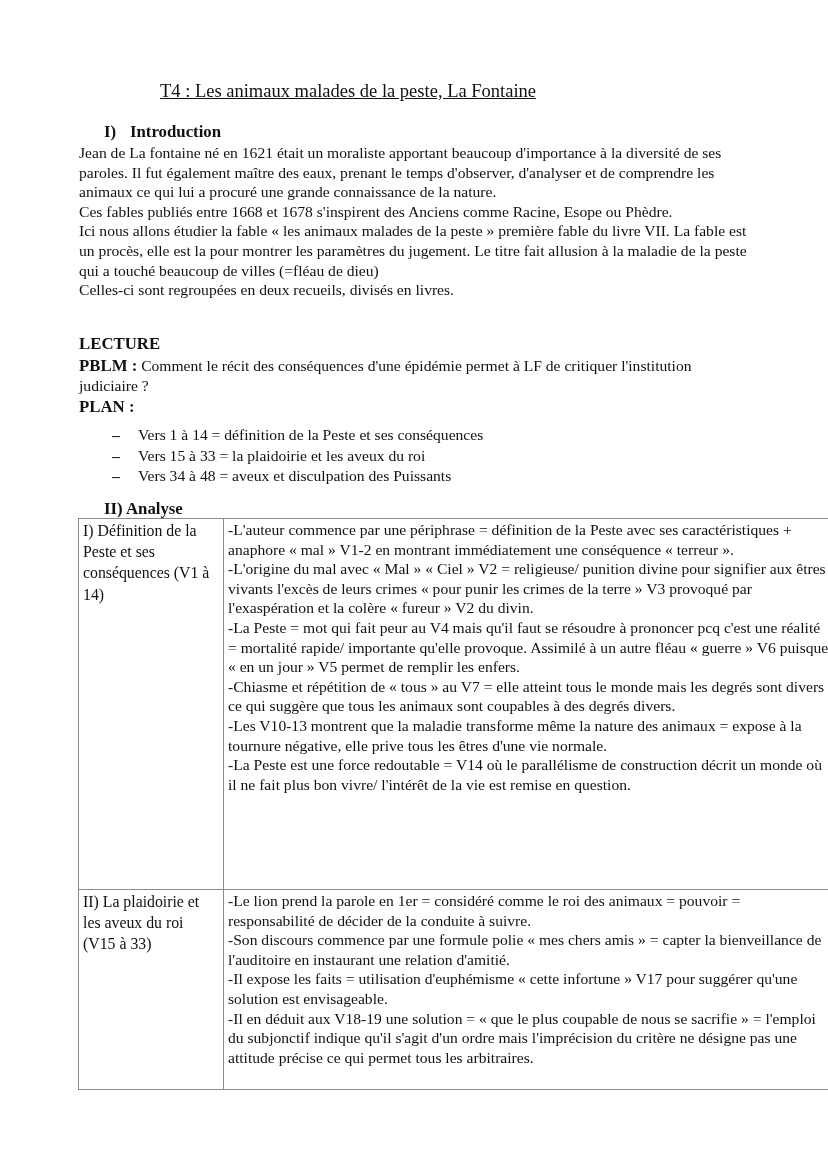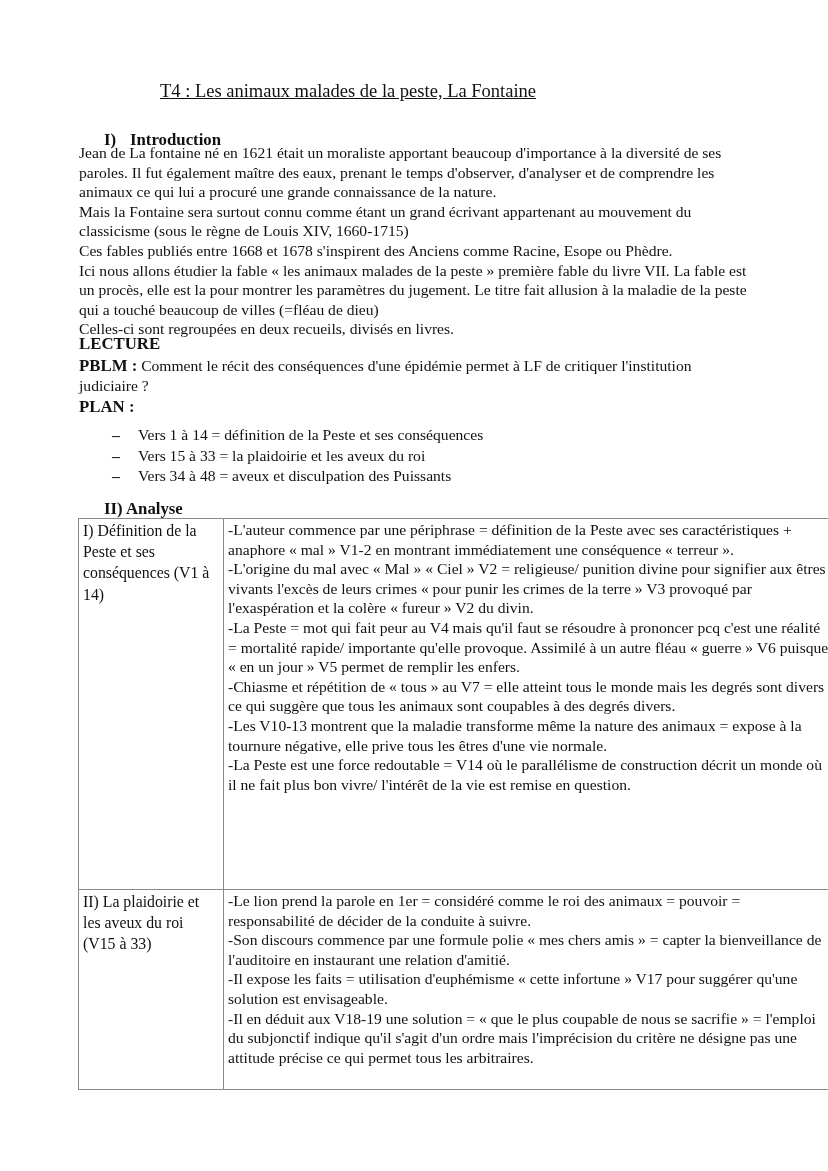--- a/index.html
+++ b/index.html
@@ -35,27 +35,26 @@
     td.col-body { line-height: 19.6px; padding-left: 4px; }
     .line { display: block; }
   </style>
 </head>
 <body>
 
 <div class="page">
 
   <div class="title">T4 : Les animaux malades de la peste, La Fontaine</div>
 
-  <div class="h1" style="top:122px;margin-top:8px;">
+  <div class="h1" style="top:122px;">
     <span class="num">I)</span><span>Introduction</span>
   </div>
 
   <div class="body-text" style="top:143px; width:672px;">
     <p class="para">Jean de La fontaine né en 1621 était un moraliste apportant beaucoup d'importance à la diversité de ses paroles. Il fut également maître des eaux, prenant le temps d'observer, d'analyser et de comprendre les animaux ce qui lui a procuré une grande connaissance de la nature.</p>
-    <p class="para">Mais la Fontaine sera surtout connu comme étant un grand écrivant appartenant au mouvement du classicisme (sous le règne de Louis XIV, 1660-1715)</p>
     <p class="para">Ces fables publiés entre 1668 et 1678 s'inspirent des Anciens comme Racine, Esope ou Phèdre.</p>
     <p class="para">Ici nous allons étudier la fable « les animaux malades de la peste » première fable du livre VII. La fable est un procès, elle est la pour montrer les paramètres du jugement. Le titre fait allusion à la maladie de la peste qui a touché beaucoup de villes (=fléau de dieu)</p>
     <p class="para">Celles-ci sont regroupées en deux recueils, divisés en livres.</p>
   </div>
 
   <div class="body-text bold-label" style="top:334px;">LECTURE</div>
 
   <div class="body-text" style="top:356px; width:672px;">
     <span class="bold-label">PBLM :</span><span> Comment le récit des conséquences d'une épidémie permet à LF de critiquer l'institution judiciaire ?</span>
   </div>

